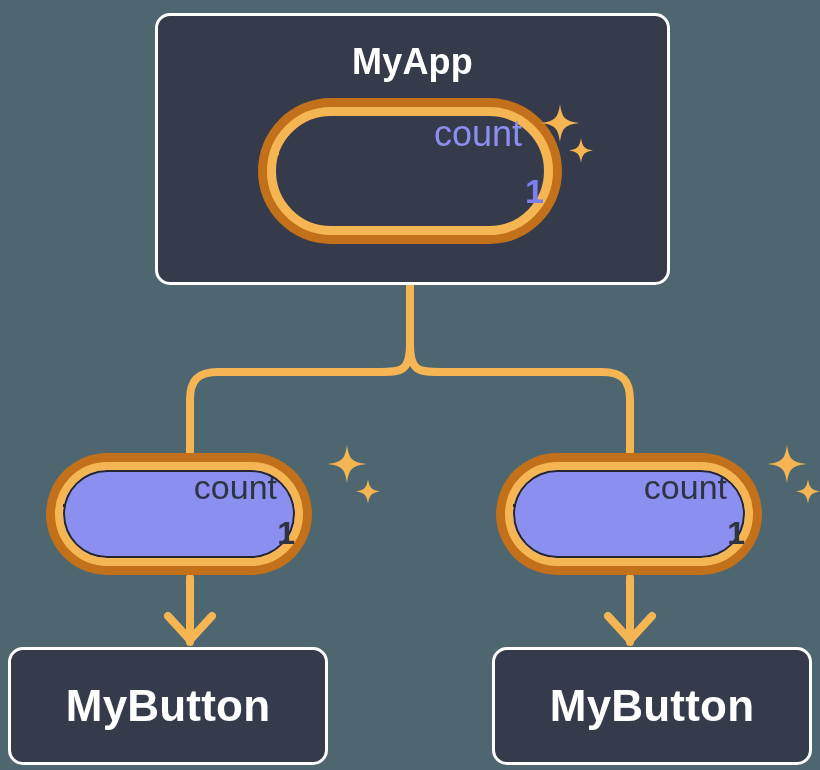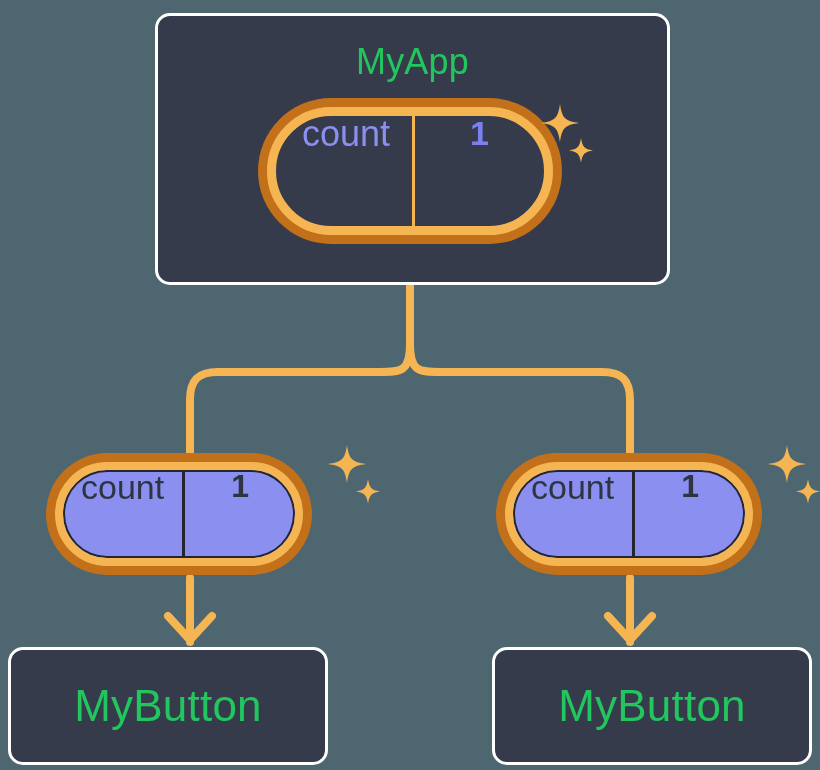--- a/index.html
+++ b/index.html
@@ -55,40 +55,41 @@
     justify-content: center;
   }
   #card-btn-right {
     left: 492px;
     top: 647px;
     width: 320px;
     height: 118px;
     justify-content: center;
   }
   .card-title {
-    color: #22c55e;
+    color: #ffffff;
     font-size: 36px;
-    font-weight: 400;
+    font-weight: 700;
     letter-spacing: 0.2px;
     line-height: 1;
   }
   .btn-title {
     font-size: 44px;
   }
 
   
   .pill-wrap {
     position: absolute;
   }
   .pill {
     position: relative;
     box-sizing: border-box;
     border-radius: 999px;
     display: flex;
-    align-items: flex-start;
+    align-items: flex-end;
+    flex-direction: column;
     
   }
   
   #pill-myapp-wrap {
     left: 267px;
     top: 107px;
   }
   #pill-myapp {
     width: 286px;
     height: 128px;

